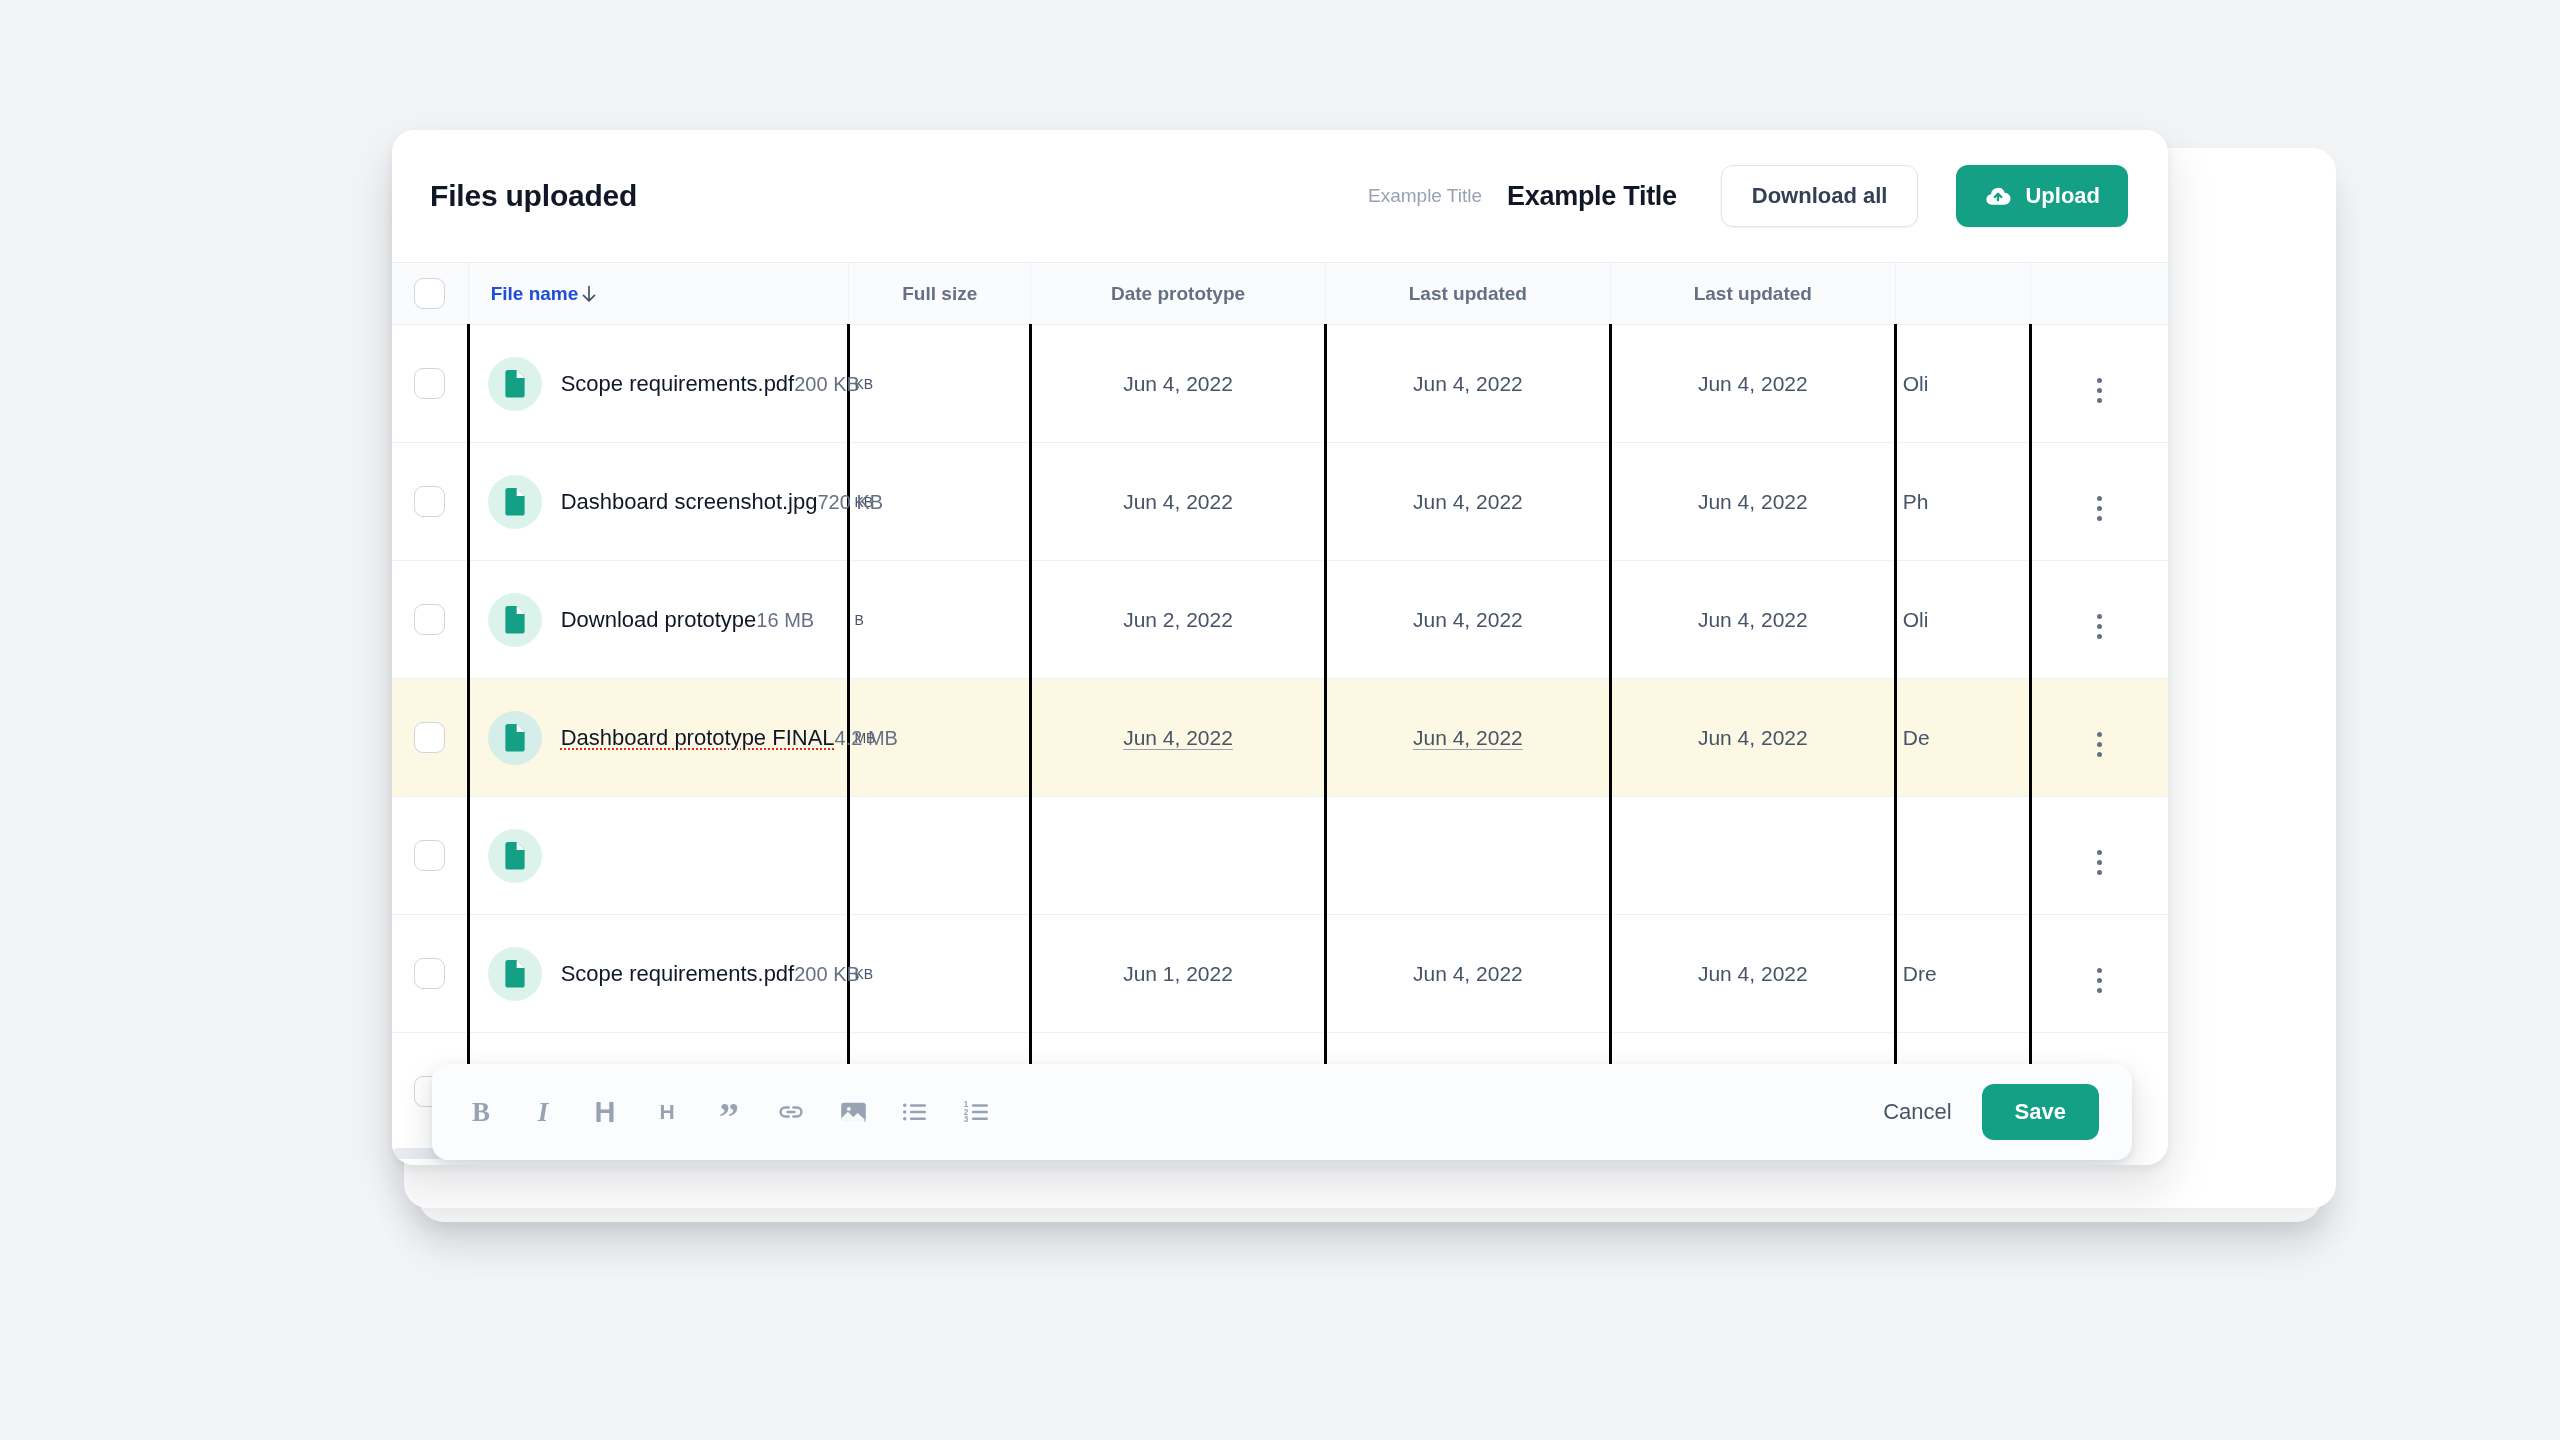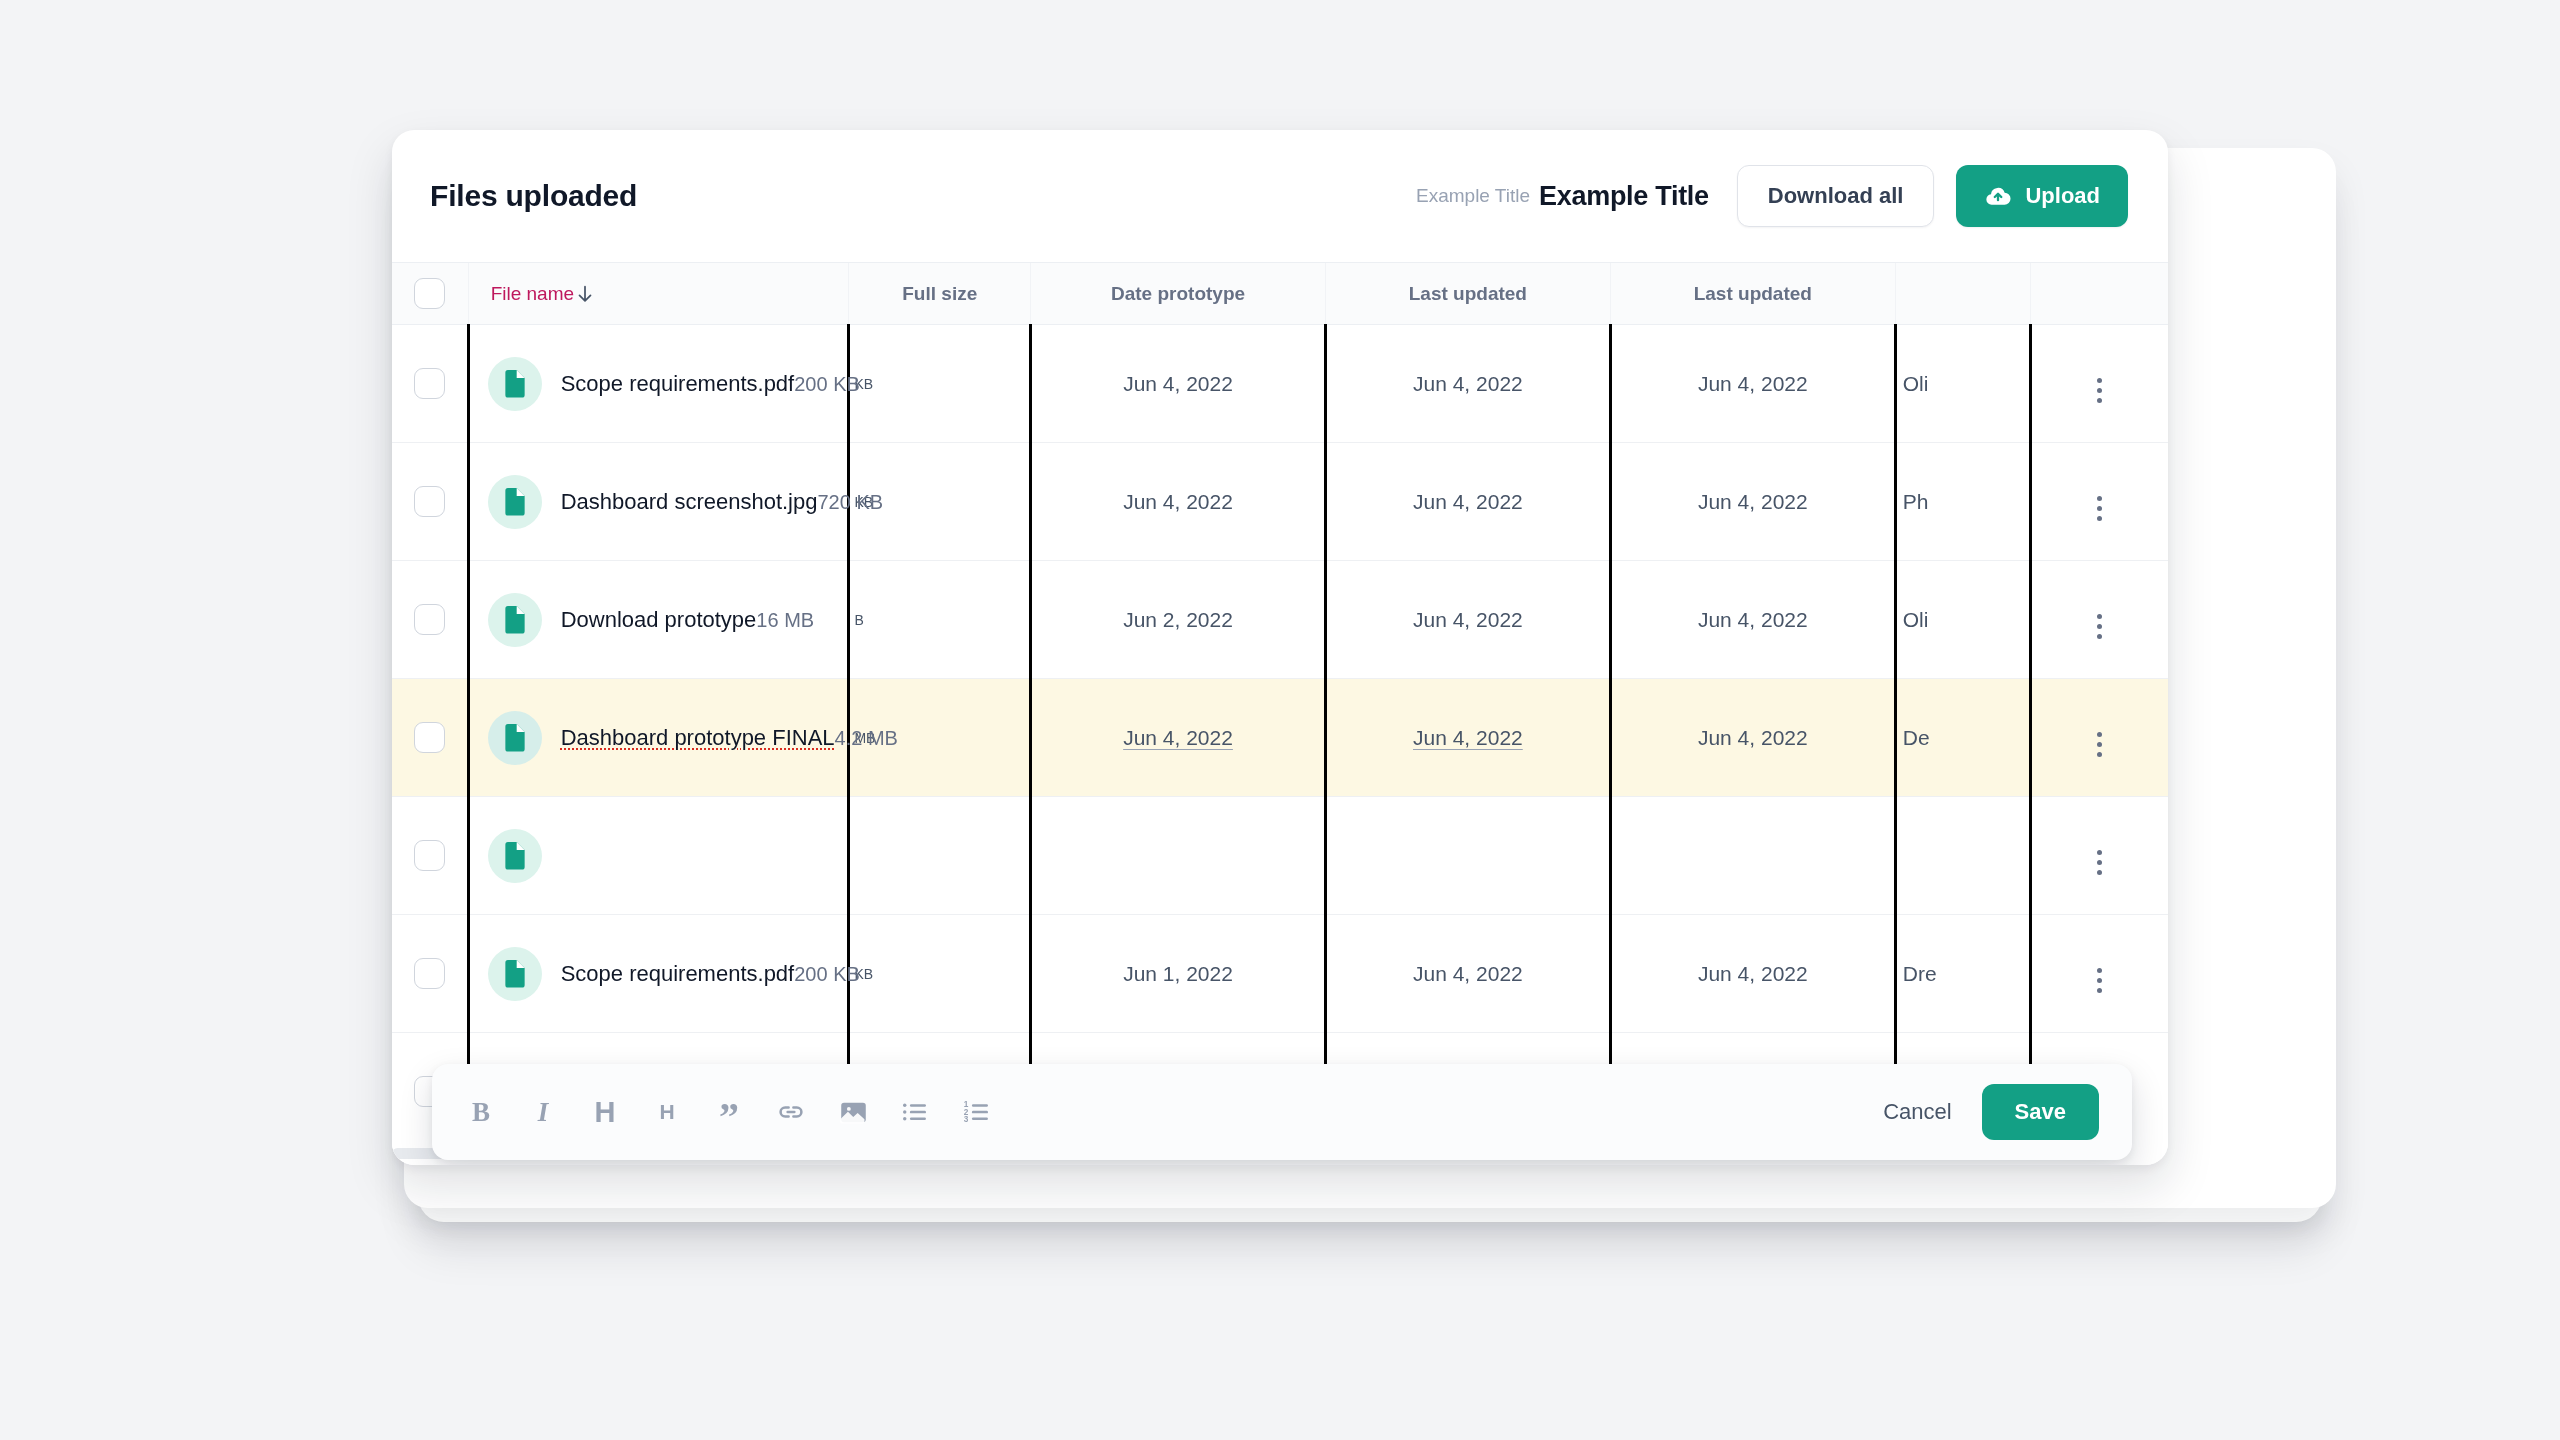--- a/index.html
+++ b/index.html
@@ -52,21 +52,21 @@
   .card-title {
     font-size: 30px;
     font-weight: 600;
     color: #101828;
     letter-spacing: -.2px;
   }
   .header-right {
     margin-left: auto;
     display: flex;
     align-items: center;
-    gap: 0;
+    gap: 16px;
   }
   .hdr-label-sm {
     font-size: 19px;
     color: #98a2b3;
     margin-right: 9px;
     white-space: nowrap;
   }
   .hdr-label-lg {
     font-size: 27px;
     font-weight: 700;
@@ -156,21 +156,21 @@
     cursor: pointer;
   }
 
   .th-name-inner {
     display: flex;
     align-items: center;
     padding-left: 22px;
     padding-right: 20px;
     height: 100%;
   }
-  .th-name-inner .lbl { font-size: 19px; font-weight: 400; color: #be185d; }
+  .th-name-inner .lbl { font-size: 19px; font-weight: 700; color: #1d4ed8; }
   .sort-arrow { margin-left: auto; width: 22px; height: 22px; display: block; }
 
   
   td.col-name { overflow: visible; position: relative; }
   .name-cell {
     position: absolute;
     left: 0; top: 0;
     height: 100%;
     width: 366px;
     display: flex;

